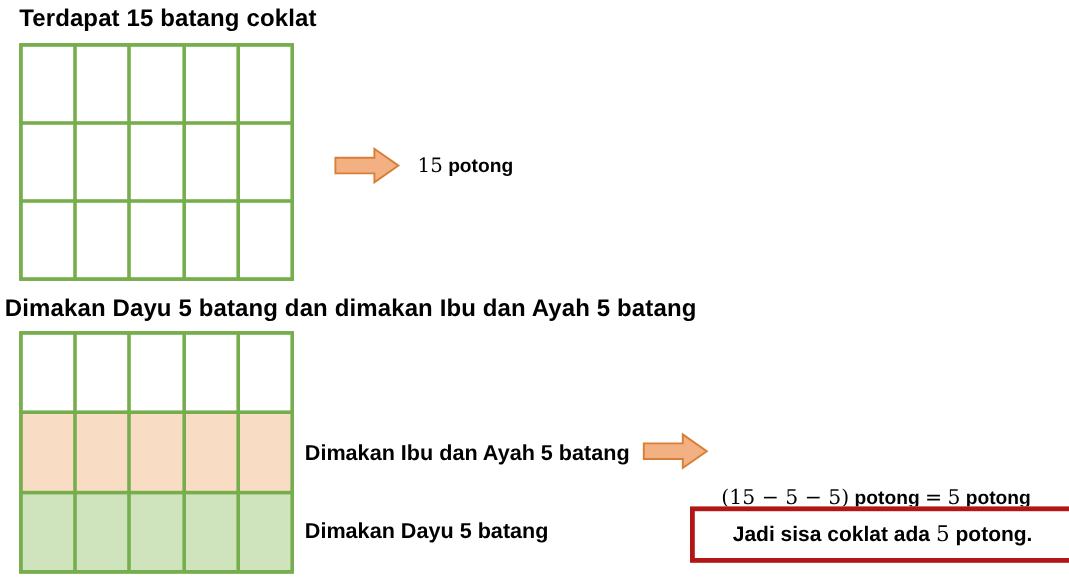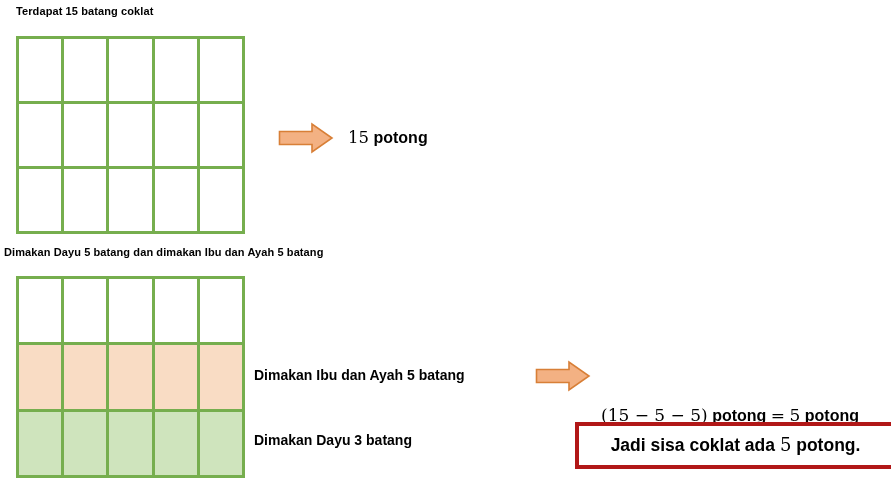--- a/index.html
+++ b/index.html
@@ -14,21 +14,21 @@
     overflow: hidden;
     font-family: "Liberation Sans", sans-serif;
     color: #000000;
     -webkit-font-smoothing: antialiased;
   }
 
   .abs { position: absolute; }
 
   
   .heading {
-    font-size: 11px;
+    font-size: 20px;
     font-weight: bold;
     letter-spacing: 0.1px;
     white-space: nowrap;
     line-height: 1;
   }
 
   
   .choco-grid {
     display: grid;
     grid-template-columns: repeat(5, 1fr);
@@ -44,21 +44,21 @@
   .cell.peach   { background: #f9dcc4; }
   .cell.green   { background: #cfe4bd; }
 
   
   .arrow {
     display: block;
   }
 
   
   .label {
-    font-size: 14px;
+    font-size: 18px;
     font-weight: bold;
     white-space: nowrap;
     line-height: 1;
   }
 
   
   .result-text {
     font-size: 16px;
     white-space: nowrap;
     line-height: 1;
@@ -155,21 +155,21 @@
     <div class="cell peach"></div>
     <div class="cell green"></div>
     <div class="cell green"></div>
     <div class="cell green"></div>
     <div class="cell green"></div>
     <div class="cell green"></div>
   </div>
 
 <div class="abs label" style="left:254px; top:368px;">Dimakan Ibu dan Ayah 5 batang</div>
 
-<div class="abs label" style="left:254px; top:433px;">Dimakan Dayu 3 batang</div>
+<div class="abs label" style="left:254px; top:433px;">Dimakan Dayu 5 batang</div>
 
 <svg class="abs arrow" style="left:535px; top:360px;" width="56" height="32" viewBox="0 0 56 32">
   <path d="M1.5 9.5 L34 9.5 L34 2 L54 16 L34 30 L34 22.5 L1.5 22.5 Z" fill="#f3b183" stroke="#d87f37" stroke-width="1.6" stroke-linejoin="miter"></path>
 </svg>
 
 <div class="abs math-line" style="left:601px; top:367px;margin-top:40px;">
   <span class="mnum">(</span><span class="mnum">15</span><span class="mnum">&nbsp;</span><span class="mnum">−</span><span class="mnum">&nbsp;</span><span class="mnum">5</span><span class="mnum">&nbsp;</span><span class="mnum">−</span><span class="mnum">&nbsp;</span><span class="mnum">5</span><span class="mnum">)</span><span>&nbsp;</span><span class="mword">potong</span><span>&nbsp;</span><span class="mnum">=</span><span>&nbsp;</span><span class="mnum">5</span><span>&nbsp;</span><span class="mword">potong</span>
 </div>
 
 <div class="abs conclusion-box" style="left:575px; top:422px; width:321px; height:47px;">

